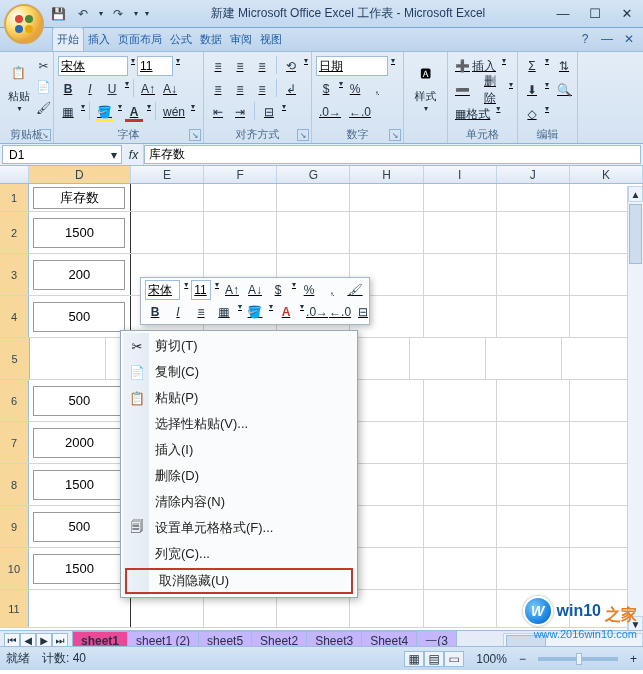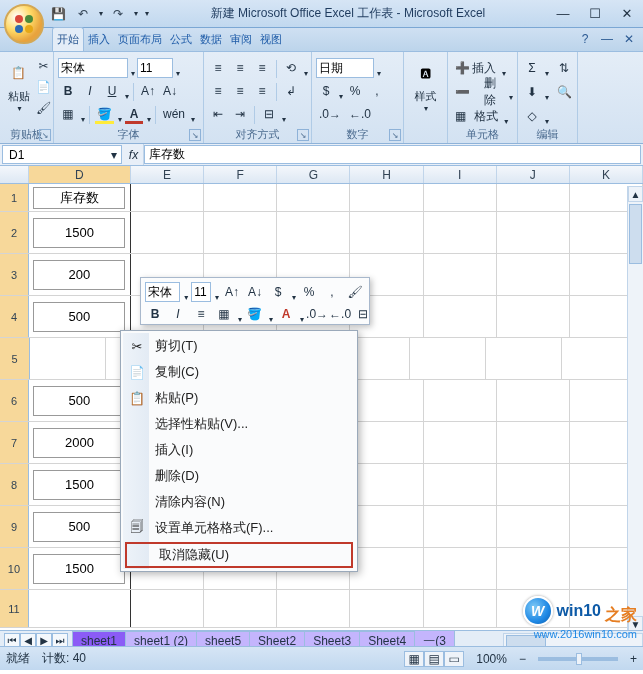--- a/index.html
+++ b/index.html
@@ -26,29 +26,29 @@
 .ribbon { height: 92px; background: linear-gradient(#e4edf7,#d3e2f2); display: flex; border-bottom: 1px solid #8eb2d8; }
 .group { border-right: 1px solid #b0cbe6; padding: 2px 4px 0 4px; display:flex; flex-direction:column; position:relative; }
 .group-label { position:absolute; bottom:1px; left:0; right:0; text-align:center; font-size:11px; color:#4a6a8e; }
 .group-launcher { position:absolute; right:2px; bottom:2px; width:12px;height:12px; border:1px solid #8eb2d8; font-size:8px; display:flex;align-items:center;justify-content:center; color:#4a6a8e; }
 .group-content { flex:1; display:flex; align-items:flex-start; gap:3px; padding-top:2px; }
 
 .big-btn { width:36px; height:66px; display:flex; flex-direction:column; align-items:center; justify-content:flex-start; gap:2px; padding-top:2px; }
 .big-btn .ico { width:30px;height:30px;display:flex;align-items:center;justify-content:center; }
 .big-btn .lbl { font-size:11px; color:#234; text-align:center; line-height:1.1; }
 
-.row { display:flex; gap:2px; align-items:flex-end; height:22px; }
+.row { display:flex; gap:2px; align-items:flex-start; height:22px;text-decoration:underline; }
 .col { display:flex; flex-direction:column; gap:1px; }
 .rb-btn { height:20px; min-width:20px; border:1px solid transparent; display:inline-flex; align-items:center; justify-content:center; padding:0 2px; color:#234; font-size:12px; }
 .dd { font-size:8px; color:#234; margin-left:1px; }
 .sep { width:1px; height:18px; background:#b0cbe6; margin:0 2px; }
 select, .combo { height:20px; border:1px solid #9bbde0; background:#fff; font-size:12px; padding:0 2px; }
 .combo.font { width:70px; display:inline-flex;align-items:center; }
 .combo.size { width:36px; display:inline-flex;align-items:center; }
-.combo.numfmt { width:58px; display:inline-flex;align-items:center; }
+.combo.numfmt { width:72px; display:inline-flex;align-items:center; }
 
 
 .fbar { height:22px; display:flex; border-bottom:1px solid #9bbde0; background:#e8eff8; }
 .namebox { width:120px; border:1px solid #9bbde0; background:#fff; margin:1px 2px; display:flex;align-items:center; padding-left:6px; font-size:12px; }
 .namebox .dd2 { margin-left:auto; padding:0 4px; color:#234; }
 .fx-btn { width:20px; display:flex;align-items:center;justify-content:center; font-style:italic; color:#234; border-right:1px solid #c1d5ea; }
 .formula { flex:1; background:#fff; border:1px solid #9bbde0; margin:1px 2px 1px 0; display:flex;align-items:center; padding-left:4px; font-size:12px; }
 
 
 .colhdr { height:18px; display:flex; background:linear-gradient(#f4f7fb,#dde8f4); border-bottom:1px solid #9bbde0; }
@@ -78,21 +78,21 @@
 .ctxmenu .iconcol { width:26px; background:linear-gradient(90deg,#eef3f9,#e3ebf4); position:absolute; left:2px; top:2px; bottom:2px; }
 .ctxmenu .mi { height:26px; display:flex; align-items:center; padding-left:32px; font-size:13px; color:#222; position:relative; }
 .ctxmenu .mi .mico { position:absolute; left:4px; width:20px; display:flex;align-items:center;justify-content:center; }
 .ctxmenu .hl { border:2px solid #c0392b; margin:1px 2px; }
 
 
 .sheettabs { position:absolute; left:0; right:0; bottom:24px; height:20px; background:#e4edf7; border-top:1px solid #9bbde0; display:flex; align-items:center; font-size:12px; }
 .navbtns { display:flex; gap:0; margin:0 4px; }
 .navbtns span { width:16px;height:16px;display:inline-flex;align-items:center;justify-content:center;border:1px solid #9bbde0;background:#f4f8fc;color:#234;font-size:10px; }
 .stab { padding:2px 8px; border:1px solid #9bbde0; border-bottom:none; background:#fff; margin-right:-1px; color:#234; border-radius:0 0 0 0; }
-.stab.active { background:#8b5cf6; font-weight:normal; }
+.stab.active { background:#ec4899; font-weight:bold; }
 .stab.inactive { background:#c4b5fd; }
 .hscroll { margin-left:auto; width:140px; height:16px; background:#eef3f9; border:1px solid #c1d5ea; position:relative; }
 .hscroll .thumb { position:absolute; left:2px; top:1px; width:40px; height:12px; background:#cdddee; border:1px solid #9bbde0; }
 
 
 .status { position:absolute; left:0;right:0;bottom:4px;height:24px; background:linear-gradient(#d6e5f5,#c1d8ef); display:flex;align-items:center; font-size:12px; color:#234; padding:0 6px; gap:12px; border-top:1px solid #9bbde0; }
 .status .views { margin-left:auto; display:flex; gap:0; }
 .status .views span { width:20px;height:16px;border:1px solid #9bbde0;display:inline-flex;align-items:center;justify-content:center;background:#eef3f9; }
 .zoom-slider { width:80px;height:4px;background:#9bbde0;position:relative; }
 .zoom-slider .zt { position:absolute; left:38px; top:-4px; width:6px;height:12px;background:#eef3f9;border:1px solid #9bbde0; }
@@ -286,21 +286,21 @@
         <div class="col" style="gap:2px">
       <div class="row">
             <span class="rb-btn">➕<span style="margin-left:2px">插入</span></span>
             <span class="dd">▾</span>
           </div>
       <div class="row">
             <span class="rb-btn">➖<span style="margin-left:14px">删除</span></span>
             <span class="dd">▾</span>
           </div>
       <div class="row">
-            <span class="rb-btn">▦<span style="margin-left:8px">格式</span></span>
+            <span class="rb-btn">▦<span style="margin-left:0">格式</span></span>
             <span class="dd">▾</span>
           </div>
     </div>
       </div>
     <div class="group-label">单元格</div>
   </div>
 
   <div class="group" style="width:60px">
     <div class="group-content">
         <div class="col" style="gap:2px">
@@ -553,20 +553,23 @@
   <div class="mi">
       <span>删除(D)</span>
     </div>
   <div class="mi">
       <span>清除内容(N)</span>
     </div>
   <div class="mi">
       <span class="mico">🗐</span>
       <span>设置单元格格式(F)...</span>
     </div>
+  <div class="mi">
+      <span>列宽(C)...</span>
+    </div>
   <div class="mi hl">
       <span>取消隐藏(U)</span>
     </div>
 </div>
 
 <div class="vscroll">
   <div class="arrow">▲</div>
   <div class="thumb"></div>
   <div class="arrow" style="position:absolute;bottom:0;left:0;right:0">▼</div>
 </div>

